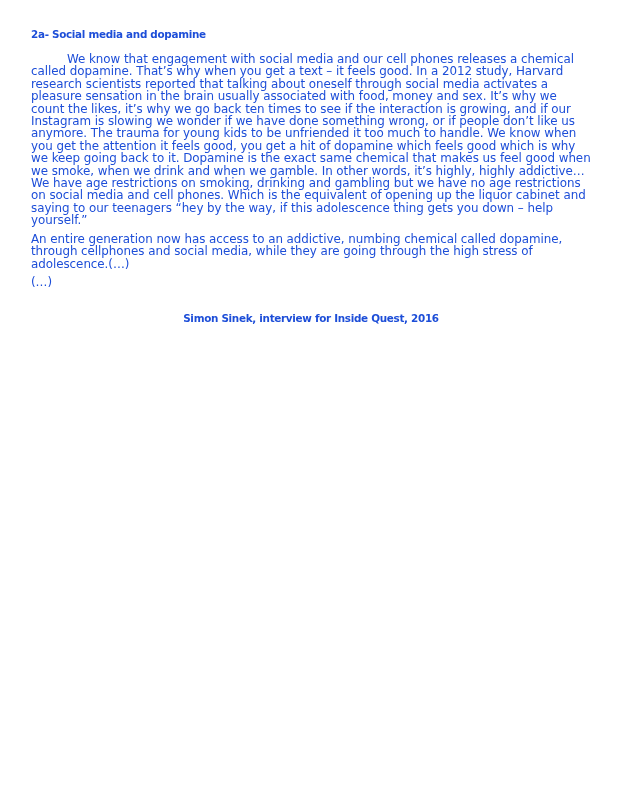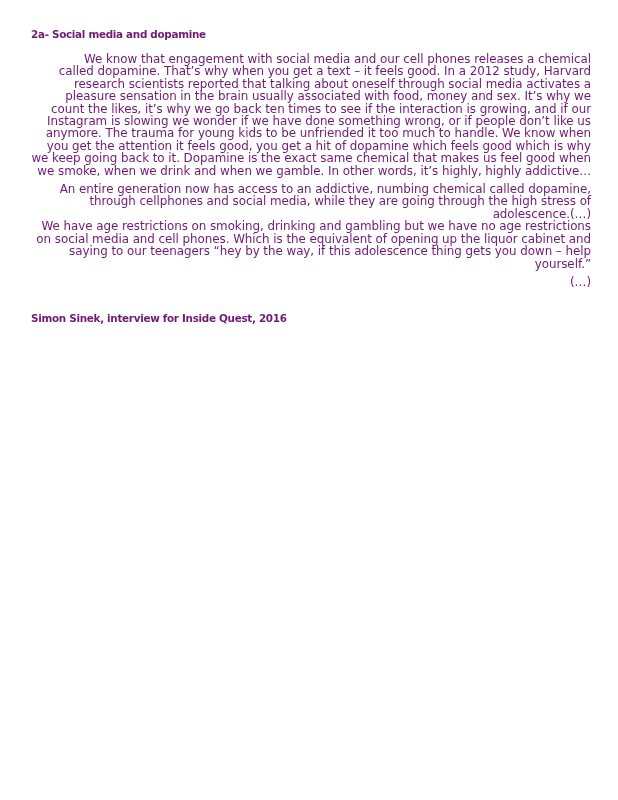--- a/index.html
+++ b/index.html
@@ -1,26 +1,26 @@
 <!DOCTYPE html>
 <html><head>
 <meta charset="utf-8">
 <style>
   html, body { margin: 0; padding: 0; background: #ffffff; }
   body { width: 618px; height: 800px; position: relative; overflow: hidden; }
-  .page { position: absolute; left: 31px; top: 28px; width: 560px; color: #701a75; }
+  .page { position: absolute; left: 31px; top: 28px; width: 560px; color: #1d4ed8; }
   .heading { font-family: "DejaVu Sans", sans-serif; font-weight: bold; font-size: 10.4px; letter-spacing: -0.3px; margin: 0 0 13px 0; }
-  .para { font-family: "DejaVu Sans", sans-serif; font-size: 11.9px; line-height: 12.4px; margin: 0; letter-spacing: -0.05px; text-align: right; }
+  .para { font-family: "DejaVu Sans", sans-serif; font-size: 11.9px; line-height: 12.4px; margin: 0; letter-spacing: -0.05px; }
   .gap { margin-top: 6px; }
   .indent { text-indent: 36px; }
-  .attribution { font-family: "DejaVu Sans", sans-serif; font-weight: bold; font-size: 10.4px; letter-spacing: -0.3px; text-align: left; margin-top: 24px; width: 560px; }
+  .attribution { font-family: "DejaVu Sans", sans-serif; font-weight: bold; font-size: 10.4px; letter-spacing: -0.3px; text-align: center; margin-top: 24px; width: 560px; }
 </style>
 </head>
 <body>
 
 <div class="page">
   <div class="heading">2a- Social media and dopamine</div>
   <p class="para indent">We know that engagement with social media and our cell phones releases a chemical called dopamine. That’s why when you get a text – it feels good. In a 2012 study, Harvard research scientists reported that talking about oneself through social media activates a pleasure sensation in the brain usually associated with food, money and sex. It’s why we count the likes, it’s why we go back ten times to see if the interaction is growing, and if our Instagram is slowing we wonder if we have done something wrong, or if people don’t like us anymore. The trauma for young kids to be unfriended it too much to handle. We know when you get the attention it feels good, you get a hit of dopamine which feels good which is why we keep going back to it. Dopamine is the exact same chemical that makes us feel good when we smoke, when we drink and when we gamble. In other words, it’s highly, highly addictive…</p>
+  <p class="para">We have age restrictions on smoking, drinking and gambling but we have no age restrictions on social media and cell phones. Which is the equivalent of opening up the liquor cabinet and saying to our teenagers “hey by the way, if this adolescence thing gets you down – help yourself.”</p>
   <p class="para gap">An entire generation now has access to an addictive, numbing chemical called dopamine, through cellphones and social media, while they are going through the high stress of adolescence.(…)</p>
-  <p class="para">We have age restrictions on smoking, drinking and gambling but we have no age restrictions on social media and cell phones. Which is the equivalent of opening up the liquor cabinet and saying to our teenagers “hey by the way, if this adolescence thing gets you down – help yourself.”</p>
   <p class="para gap">(…)</p>
   <div class="attribution">Simon Sinek, interview for Inside Quest, 2016</div>
 </div>
 
 </body></html>

